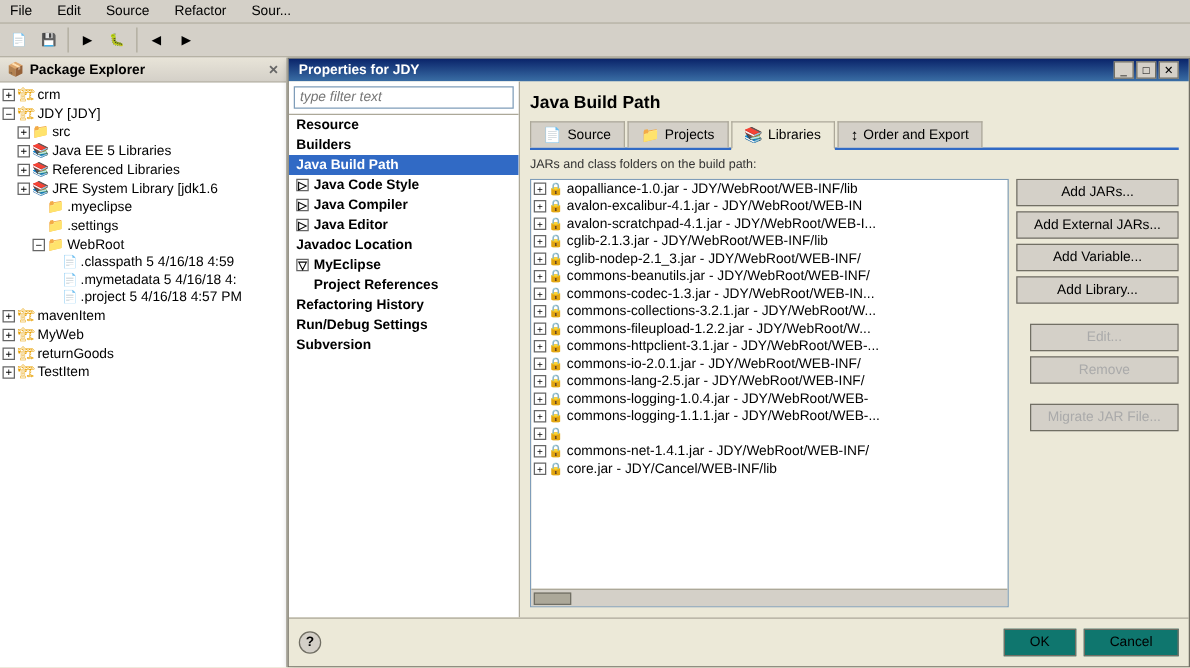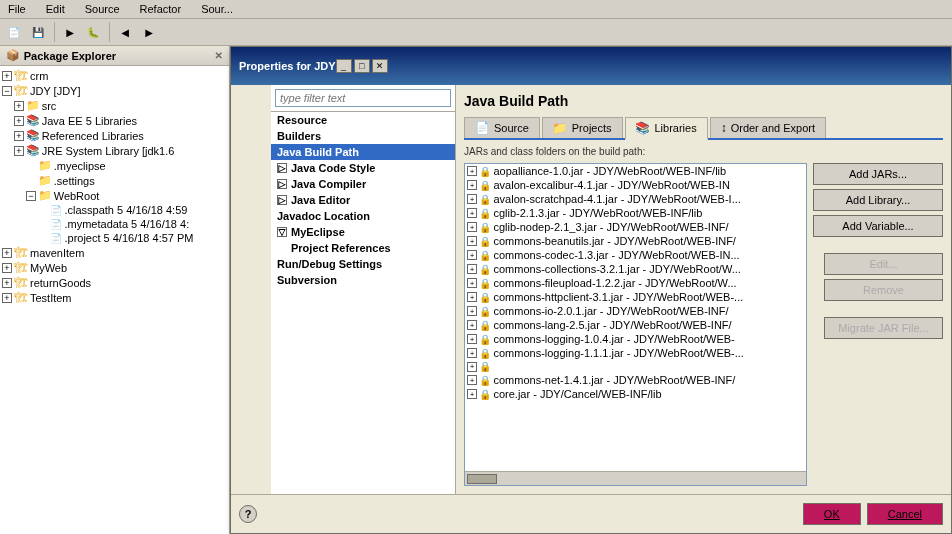--- a/index.html
+++ b/index.html
@@ -130,25 +130,26 @@
       background: #ece9d8;
       border: 1px solid #716f64;
       box-shadow: 2px 2px 6px rgba(0,0,0,0.4);
       display: flex;
       flex-direction: column;
       flex: 1;
     }
     .dialog-titlebar {
       background: linear-gradient(to bottom, #0a246a, #3a6ea5);
       color: white;
-      padding: 12px 8px;
+      padding: 2px 8px;
       font-size: 11px;
       font-weight: bold;
       display: flex;
       align-items: center;
+      justify-content: space-between;
     }
     .dialog-title-btns {
       display: flex; gap: 2px;
     }
     .title-btn {
       width: 16px; height: 14px;
       background: #d4d0c8;
       border: 1px solid #716f64;
       font-size: 9px;
       display: flex; align-items: center; justify-content: center;
@@ -162,21 +163,20 @@
     }
 
     
     .nav-panel {
       width: 185px;
       border-right: 1px solid #aca899;
       display: flex;
       flex-direction: column;
       background: white;
       overflow: hidden;
-      margin-left: 40px;
     }
 
     .filter-input-wrap {
       padding: 4px;
       border-bottom: 1px solid #aca899;
     }
     .filter-input {
       width: 100%;
       font-size: 11px;
       padding: 2px 4px;
@@ -314,25 +314,24 @@
       border-top: 1px solid #aca899;
       padding: 8px;
       display: flex;
       align-items: center;
       justify-content: space-between;
     }
     .footer-left { display: flex; align-items: center; gap: 6px; }
     .footer-right { display: flex; gap: 6px; }
     .footer-btn {
       padding: 4px 20px;
-      background: #be185d;
+      background: #0f766e;
       border: 1px solid #716f64;
       cursor: pointer;
       font-size: 11px;
-      text-decoration: underline;
     }
     .help-icon {
       width: 18px; height: 18px;
       border: 1px solid #716f64;
       border-radius: 50%;
       display: flex; align-items: center; justify-content: center;
       font-size: 11px;
       font-weight: bold;
       cursor: pointer;
       background: #d4d0c8;
@@ -519,20 +518,23 @@
               <span>Javadoc Location</span>
             </div>
             <div class="nav-item">
               <span class="nav-expand">▽</span>
               <span>MyEclipse</span>
             </div>
             <div class="nav-item" style="padding-left:20px;">
               <span>Project References</span>
             </div>
             <div class="nav-item">
+              <span>Refactoring History</span>
+            </div>
+            <div class="nav-item">
               <span>Run/Debug Settings</span>
             </div>
             <div class="nav-item">
               <span>Subversion</span>
             </div>
 
           </div>
         </div>
 
         <div class="content-panel">
@@ -654,22 +656,23 @@
                 </div>
               </div>
 
               <div style="height:14px; background:#d4d0c8; border-top:1px solid #aca899; display:flex; align-items:center; padding: 0 2px;">
                 <div style="width:30px; height:10px; background:#aca899; border:1px solid #716f64;"></div>
               </div>
             </div>
 
             <div class="buttons-panel">
               <button class="action-btn">Add JARs...</button>
+              <button class="action-btn">Add External JARs...</button>
+              <button class="action-btn">Add Variable...</button>
               <button class="action-btn">Add Library...</button>
-              <button class="action-btn">Add Variable...</button>
               <div class="btn-separator"></div>
               <button class="action-btn disabled">Edit...</button>
               <button class="action-btn disabled">Remove</button>
               <div class="btn-separator"></div>
               <button class="action-btn disabled">Migrate JAR File...</button>
             </div>
 
           </div>
 
         </div>

